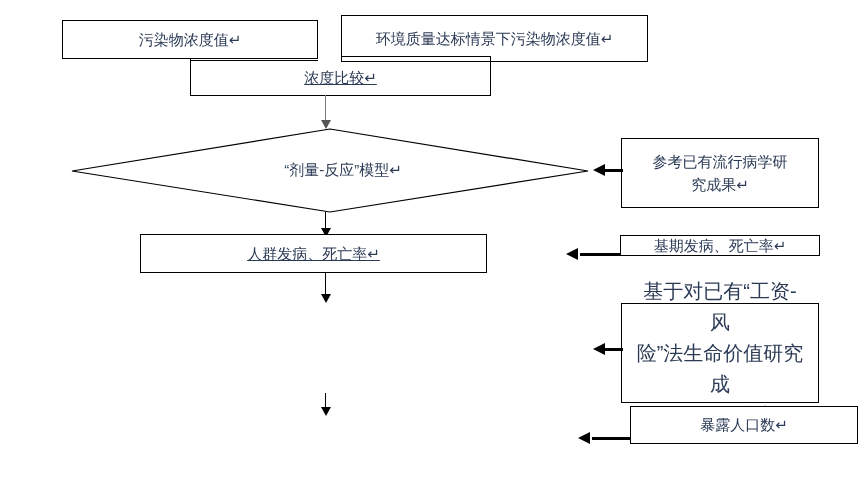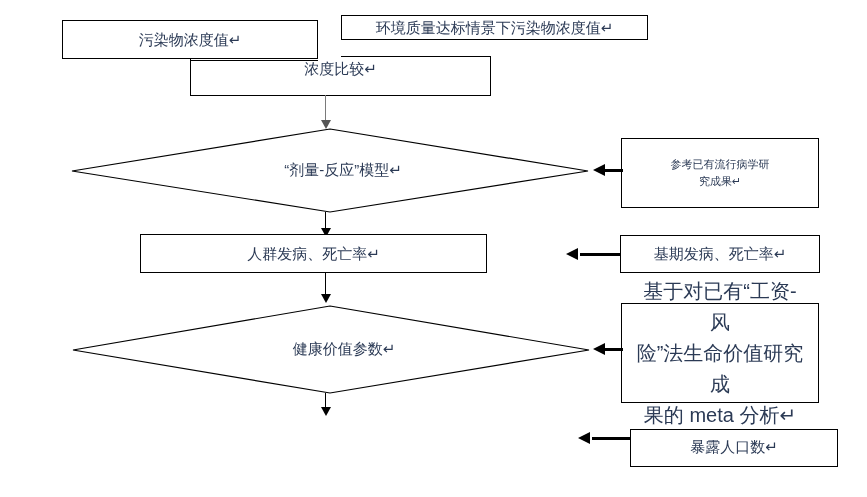--- a/index.html
+++ b/index.html
@@ -95,92 +95,84 @@
 </style>
 </head>
 <body>
 
 <div id="canvas">
 
   <div class="node-box" style="left:62px; top:20px; width:256px; height:39px;">
     <span class="txt">污染物浓度值↵</span>
   </div>
 
-  <div class="node-box" style="left:341px; top:15px; width:307px; height:25px;">
+  <div class="node-box" style="left:341px; top:15px; width:307px; height:47px;">
     <span class="txt">环境质量达标情景下污染物浓度值↵</span>
   </div>
 
   <div class="ln ln-v" style="left:190px; top:59px; height:36px;"></div>
   <div class="ln ln-v" style="left:490px; top:56px; height:39px;"></div>
 
   <div class="ln ln-h" style="left:190px; top:60px; width:128px;"></div>
   <div class="ln ln-h" style="left:341px; top:56px; width:150px;"></div>
   <div class="ln ln-h" style="left:190px; top:95px; width:301px;"></div>
 
   <div style="position:absolute; left:190px; top:60px; width:301px; height:36px;
-              display:flex; align-items:flex-start; justify-content:center;
-              color:#2b3a55; font-size:15px;">
+              display:flex; align-items:center; justify-content:center;
+              color:#2b3a55; font-size:15px;text-decoration:underline;">
     <span class="txt">浓度比较↵</span>
   </div>
 
   <div class="ln ln-v ln-gray" style="left:325px; top:95px; height:27px;"></div>
   <div class="arrow-down arrow-down-gray" style="left:321px; top:120px;"></div>
 
   <div class="diamond-wrap" style="left:71px; top:128px; width:518px; height:85px;">
     <svg width="518" height="85" viewBox="0 0 518 85">
       <polygon points="259,1 517,43 259,84 1,43" fill="#ffffff" stroke="#000000" stroke-width="1.2"></polygon>
     </svg>
     <div class="diamond-label">
       <span class="txt">“剂量-反应”模型↵</span>
     </div>
   </div>
 
-  <div class="node-box" style="left:621px; top:138px; width:198px; height:70px; font-size:11px;">
+  <div class="node-box" style="left:621px; top:138px; width:198px; height:70px; font-size:15px;">
     <span class="txt">参考已有流行病学研
 究成果↵</span>
   </div>
   <div class="thick-h" style="left:605px; top:169px; width:18px;"></div>
   <div class="arrow-left" style="left:593px; top:164px;"></div>
 
   <div class="ln ln-v" style="left:325px; top:212px; height:22px;"></div>
   <div class="arrow-down" style="left:321px; top:228px;"></div>
 
-  <div class="node-box" style="left:140px; top:234px; width:347px; height:39px;">
+  <div class="node-box" style="left:140px; top:234px; width:347px; height:39px;text-decoration:underline;">
     <span class="txt">人群发病、死亡率↵</span>
   </div>
 
-  <div class="node-box" style="left:620px; top:235px; width:200px; height:38px;align-items:center;">
+  <div class="node-box" style="left:620px; top:235px; width:200px; height:21px;align-items:center;">
     <span class="txt">基期发病、死亡率↵</span>
   </div>
   <div class="thick-h" style="left:580px; top:253px; width:40px;"></div>
   <div class="arrow-left" style="left:566px; top:248px;"></div>
 
   <div class="ln ln-v" style="left:325px; top:273px; height:24px;"></div>
   <div class="arrow-down" style="left:321px; top:294px;"></div>
 
-  <div class="diamond-wrap" style="left:72px; top:305px; width:518px; height:89px;">
-    <svg width="518" height="89" viewBox="0 0 518 89">
-      <polygon points="258,1 517,45 258,88 1,45" fill="#ffffff" stroke="#000000" stroke-width="1.2"></polygon>
-    </svg>
-    <div class="diamond-label">
-      <span class="txt">健康价值参数↵</span>
-    </div>
-  </div>
 
   <div class="node-box" style="left:621px; top:303px; width:198px; height:100px; font-size:20px;">
     <span class="txt">基于对已有“工资-风
 险”法生命价值研究成
 果的 meta 分析↵</span>
   </div>
   <div class="thick-h" style="left:605px; top:348px; width:18px;"></div>
   <div class="arrow-left" style="left:593px; top:343px;"></div>
 
   <div class="ln ln-v" style="left:325px; top:393px; height:20px;"></div>
   <div class="arrow-down" style="left:321px; top:407px;"></div>
 
 
-  <div class="node-box" style="left:630px; top:429px; width:208px; height:38px;font-family:Liberation Serif, serif;">
+  <div class="node-box" style="left:630px; top:406px; width:228px; height:38px;">
     <span class="txt">暴露人口数↵</span>
   </div>
   <div class="thick-h" style="left:592px; top:437px; width:38px;"></div>
   <div class="arrow-left" style="left:578px; top:432px;"></div>
 
 </div>
 
 </body></html>

